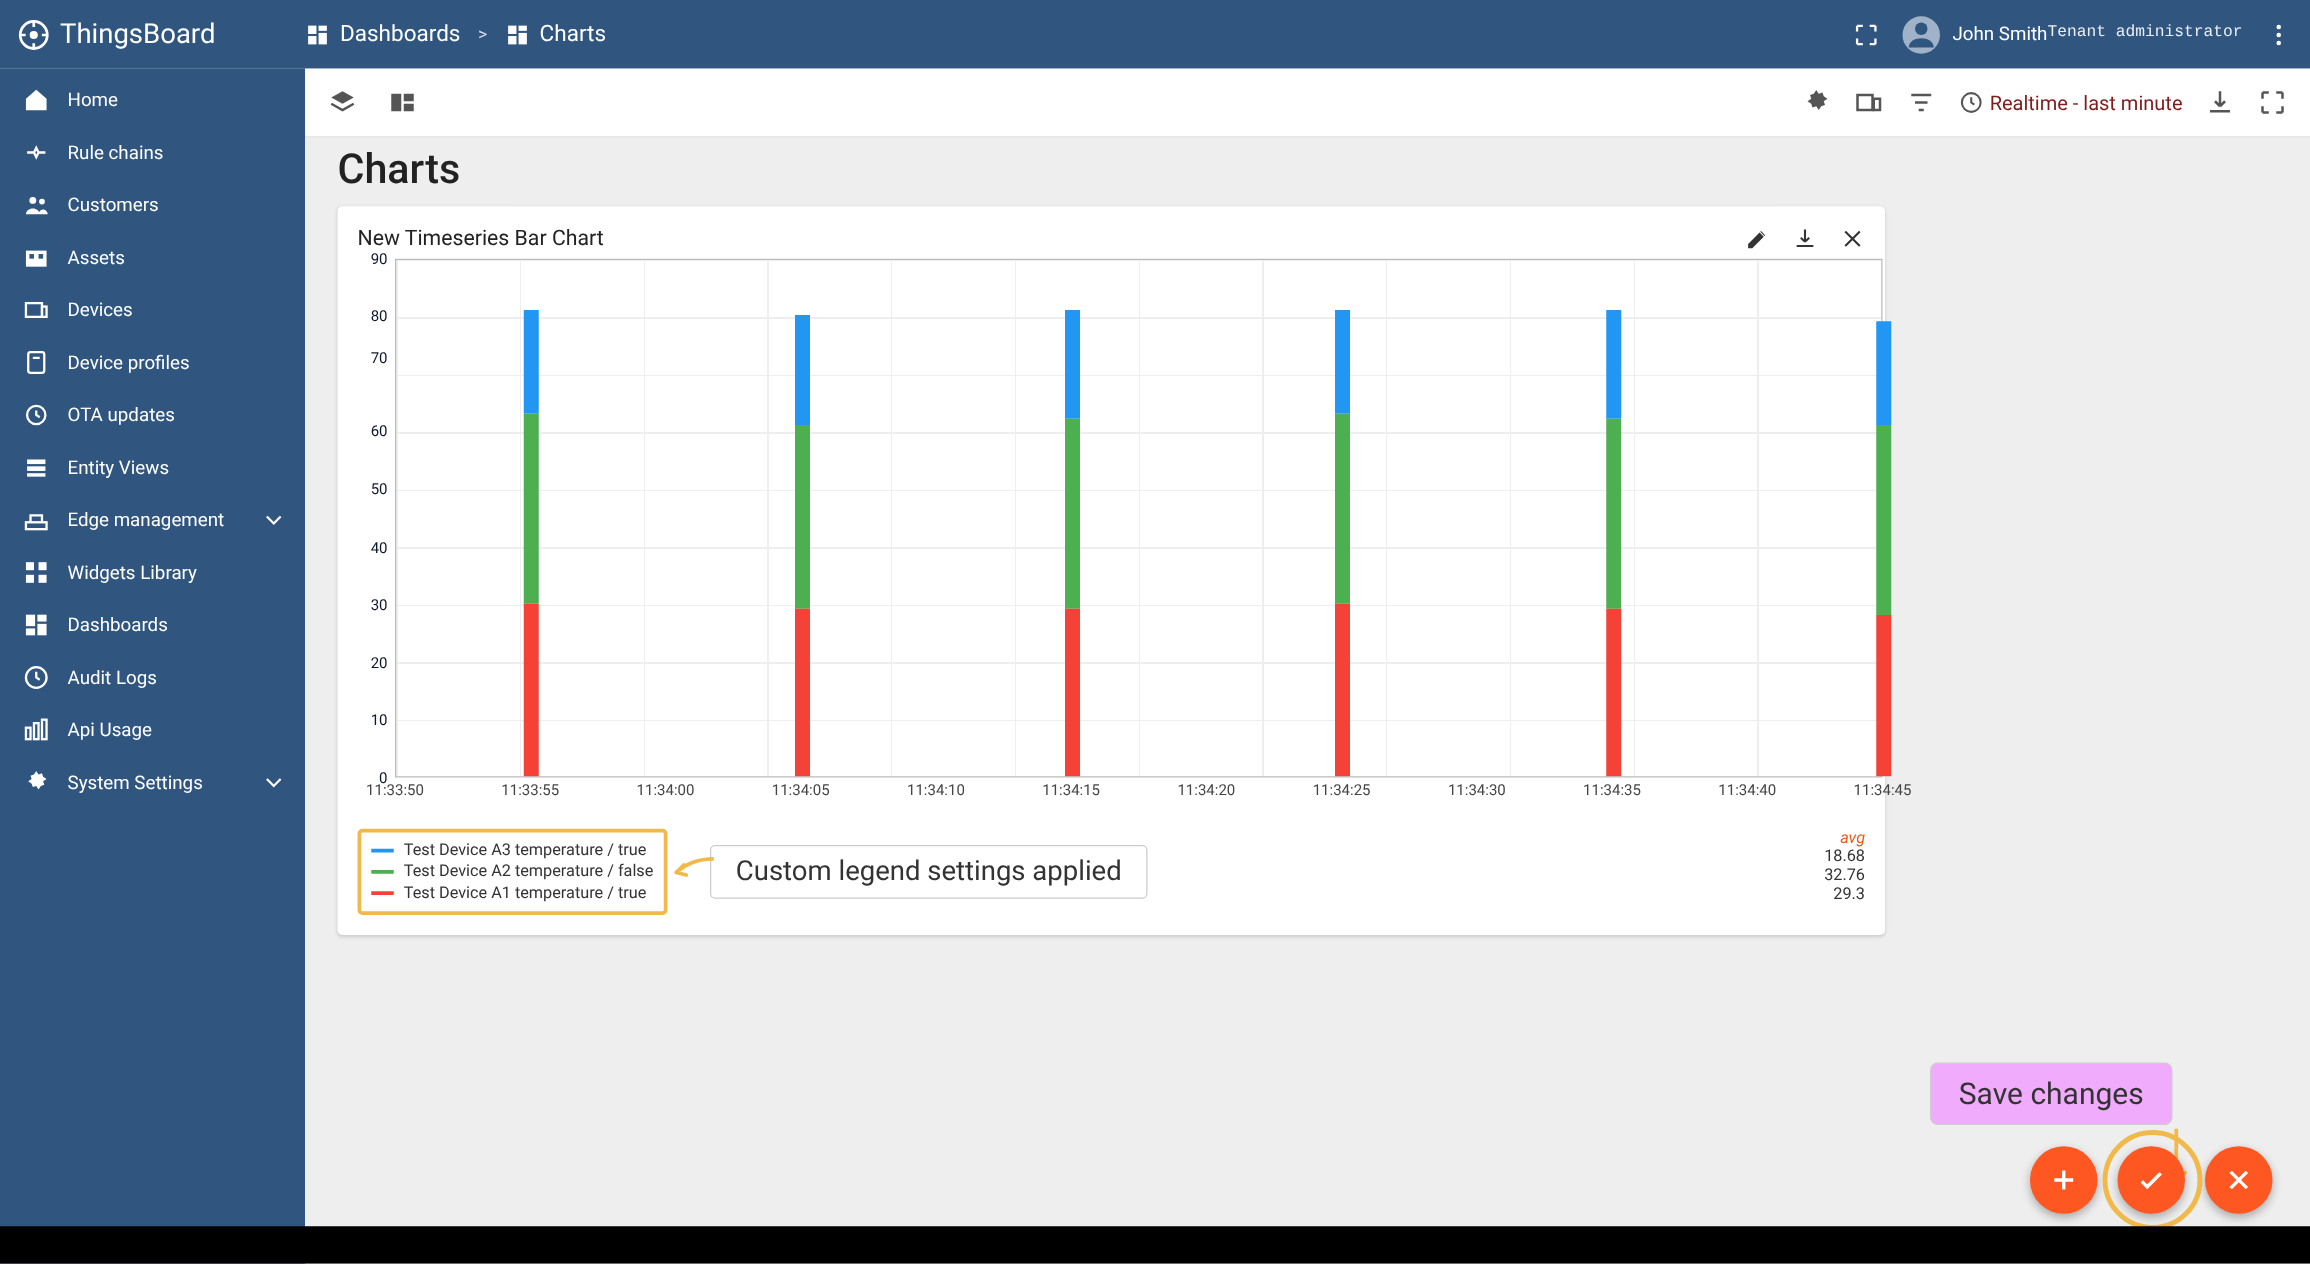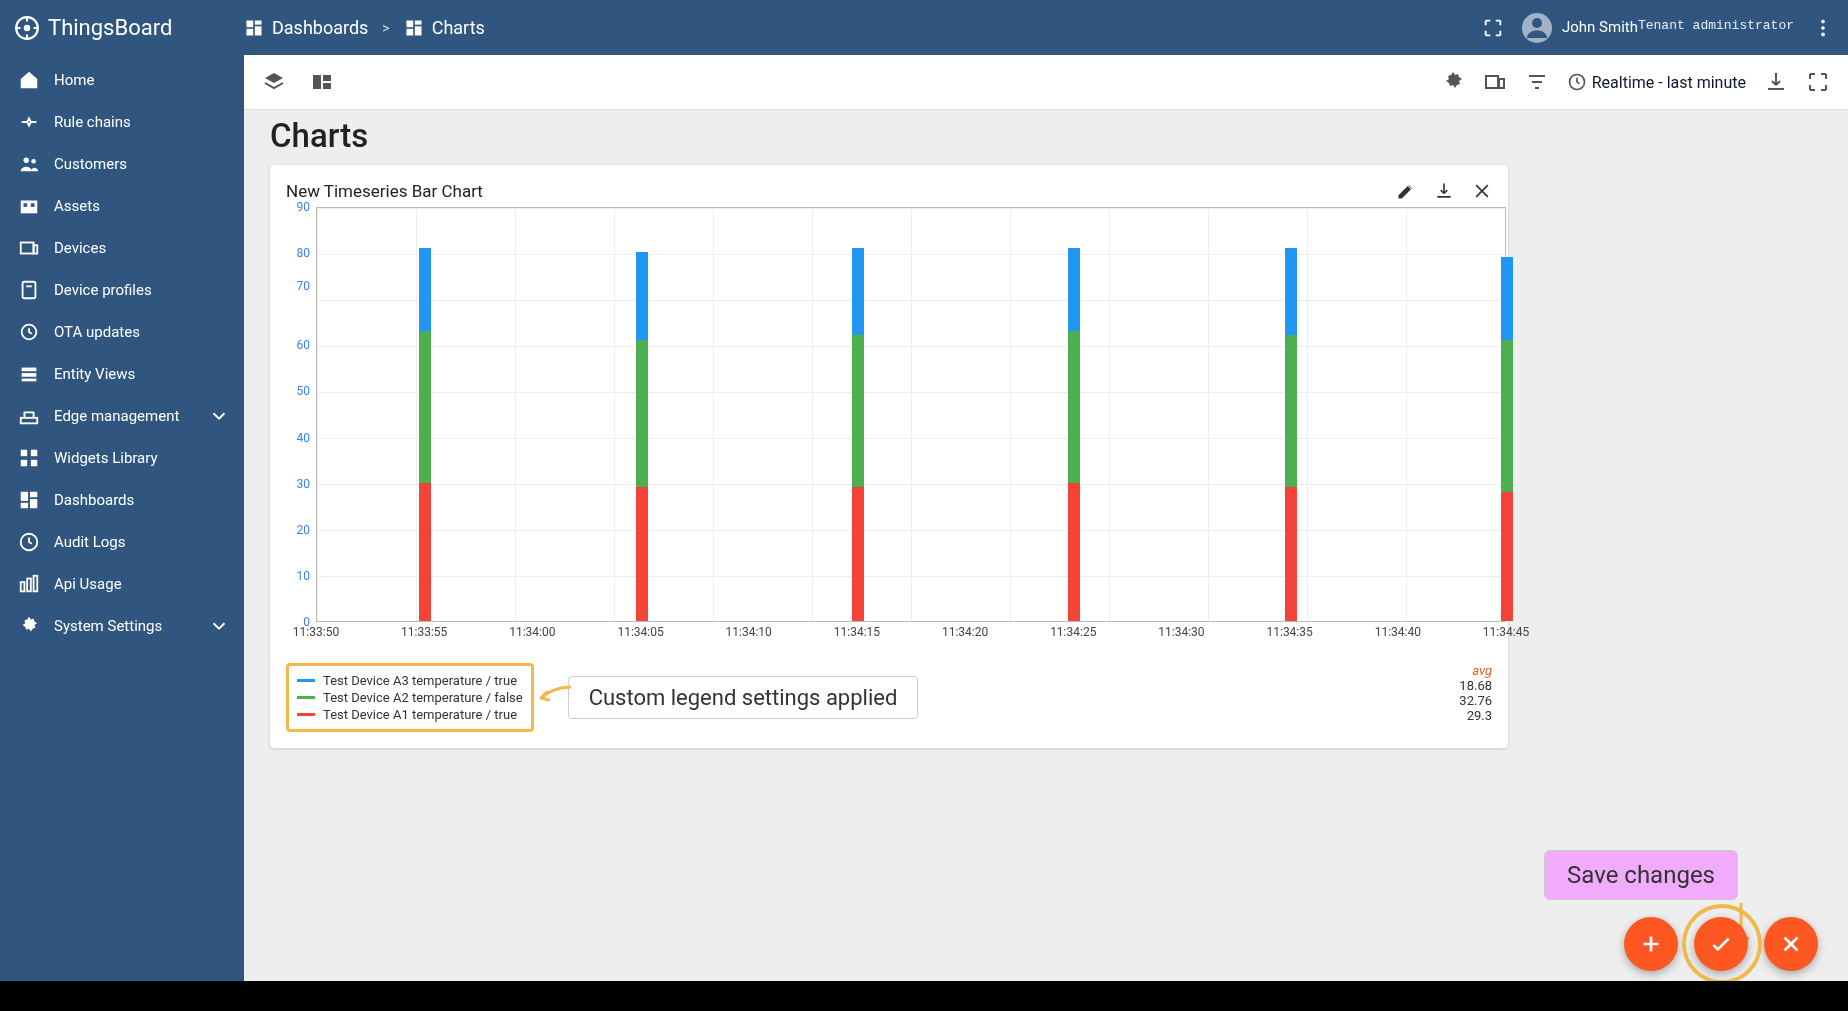--- a/index.html
+++ b/index.html
@@ -21,32 +21,32 @@
   .icon-btn-top { width: 22px; height: 22px; display:flex; align-items:center; justify-content:center; cursor:pointer; }
   .layout { display: flex; height: calc(1011px - 55px); }
   .sidebar { width: 244px; background: #305680; color: #fff; padding-top: 4px; }
   .nav-item { display: flex; align-items: center; gap: 14px; padding: 10px 18px; font-size: 15px; cursor: pointer; position:relative; }
   .nav-item svg { width: 22px; height: 22px; flex-shrink: 0; }
   .nav-item .chev { position:absolute; right:14px; }
   .main { flex: 1; background: #eee; display: flex; flex-direction: column; position: relative; }
   .toolbar { height: 55px; background: #fff; display: flex; align-items: center; padding: 0 18px; gap: 18px; border-bottom: 1px solid #e0e0e0; }
   .toolbar-spacer { flex: 1; }
   .toolbar .icon-btn { width: 24px; height: 24px; display:flex; align-items:center; justify-content:center; cursor:pointer; color: #444; }
-  .realtime { display: flex; align-items: center; gap: 5px; color: #0f172a; font-size: 16px; }
+  .realtime { display: flex; align-items: center; gap: 5px; color: #7f1d1d; font-size: 16px; }
   .title-block { padding: 6px 26px 10px; }
   .title-label { font-size: 12px; color: #666; }
   .title-value { font-size: 33px; font-weight: 500; color: #222; }
   .widget-card { margin: 0 26px; background: #fff; border-radius: 4px; box-shadow: 0 1px 3px rgba(0,0,0,.15); padding: 16px; width: 1238px; }
   .widget-header { display: flex; align-items: center; }
   .widget-title { font-size: 17px; color: #222; }
   .widget-actions { margin-left: auto; display: flex; gap: 18px; }
   .widget-actions svg { width: 20px; height: 20px; cursor: pointer; }
   .chart-wrap { position: relative; margin-top: 6px; }
   .y-ticks { position: absolute; left: 0; top: 0; height: 415px; width: 26px; }
-  .y-tick { position: absolute; right: 2px; font-size: 12px; color: #3b82f6; transform: translateY(-50%); }
+  .y-tick { position: absolute; right: 2px; font-size: 12px; color: #0f172a; transform: translateY(-50%); }
   .plot { position: absolute; left: 30px; top: 0; width: 1190px; height: 415px; border: 1px solid #bbb; background:
     repeating-linear-gradient(to right, #eee 0, #eee 1px, transparent 1px, transparent 99px),
     repeating-linear-gradient(to bottom, #eee 0, #eee 1px, transparent 1px, transparent 46px); }
   .bar-col { position: absolute; bottom: 0; width: 12px; }
   .seg { width: 100%; }
   .x-ticks { position: absolute; left: 30px; top: 418px; width: 1190px; }
   .x-tick { position: absolute; font-size: 12px; color: #444; transform: translateX(-50%); }
   .chart-spacer { height: 450px; }
   .legend-row { display: flex; margin-top: 6px; }
   .legend-box { border: 3px solid #f0b94a; border-radius: 4px; padding: 6px 8px; background:#fff; }

